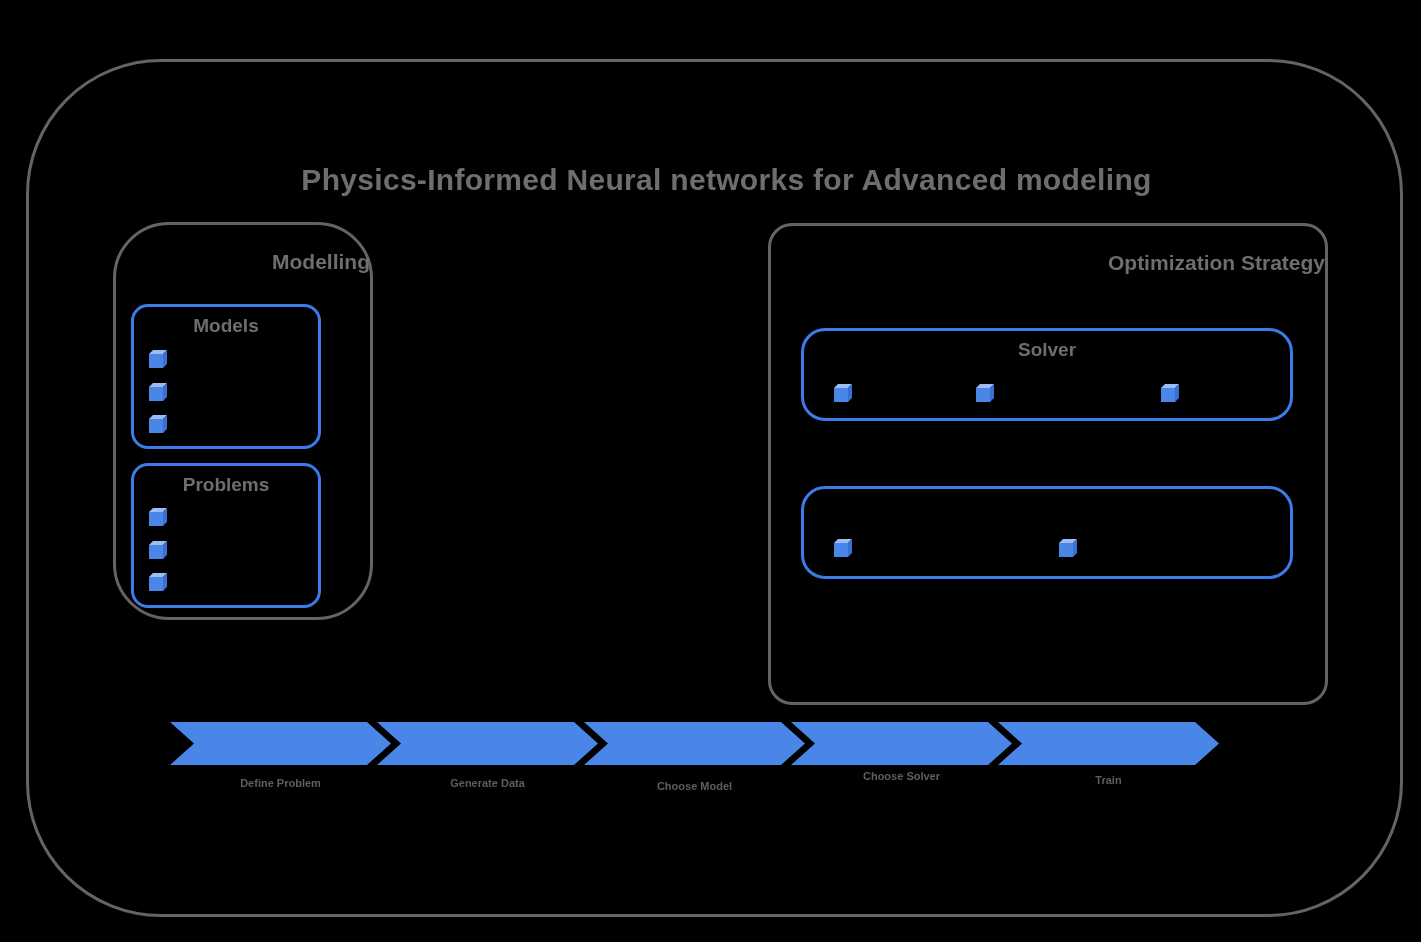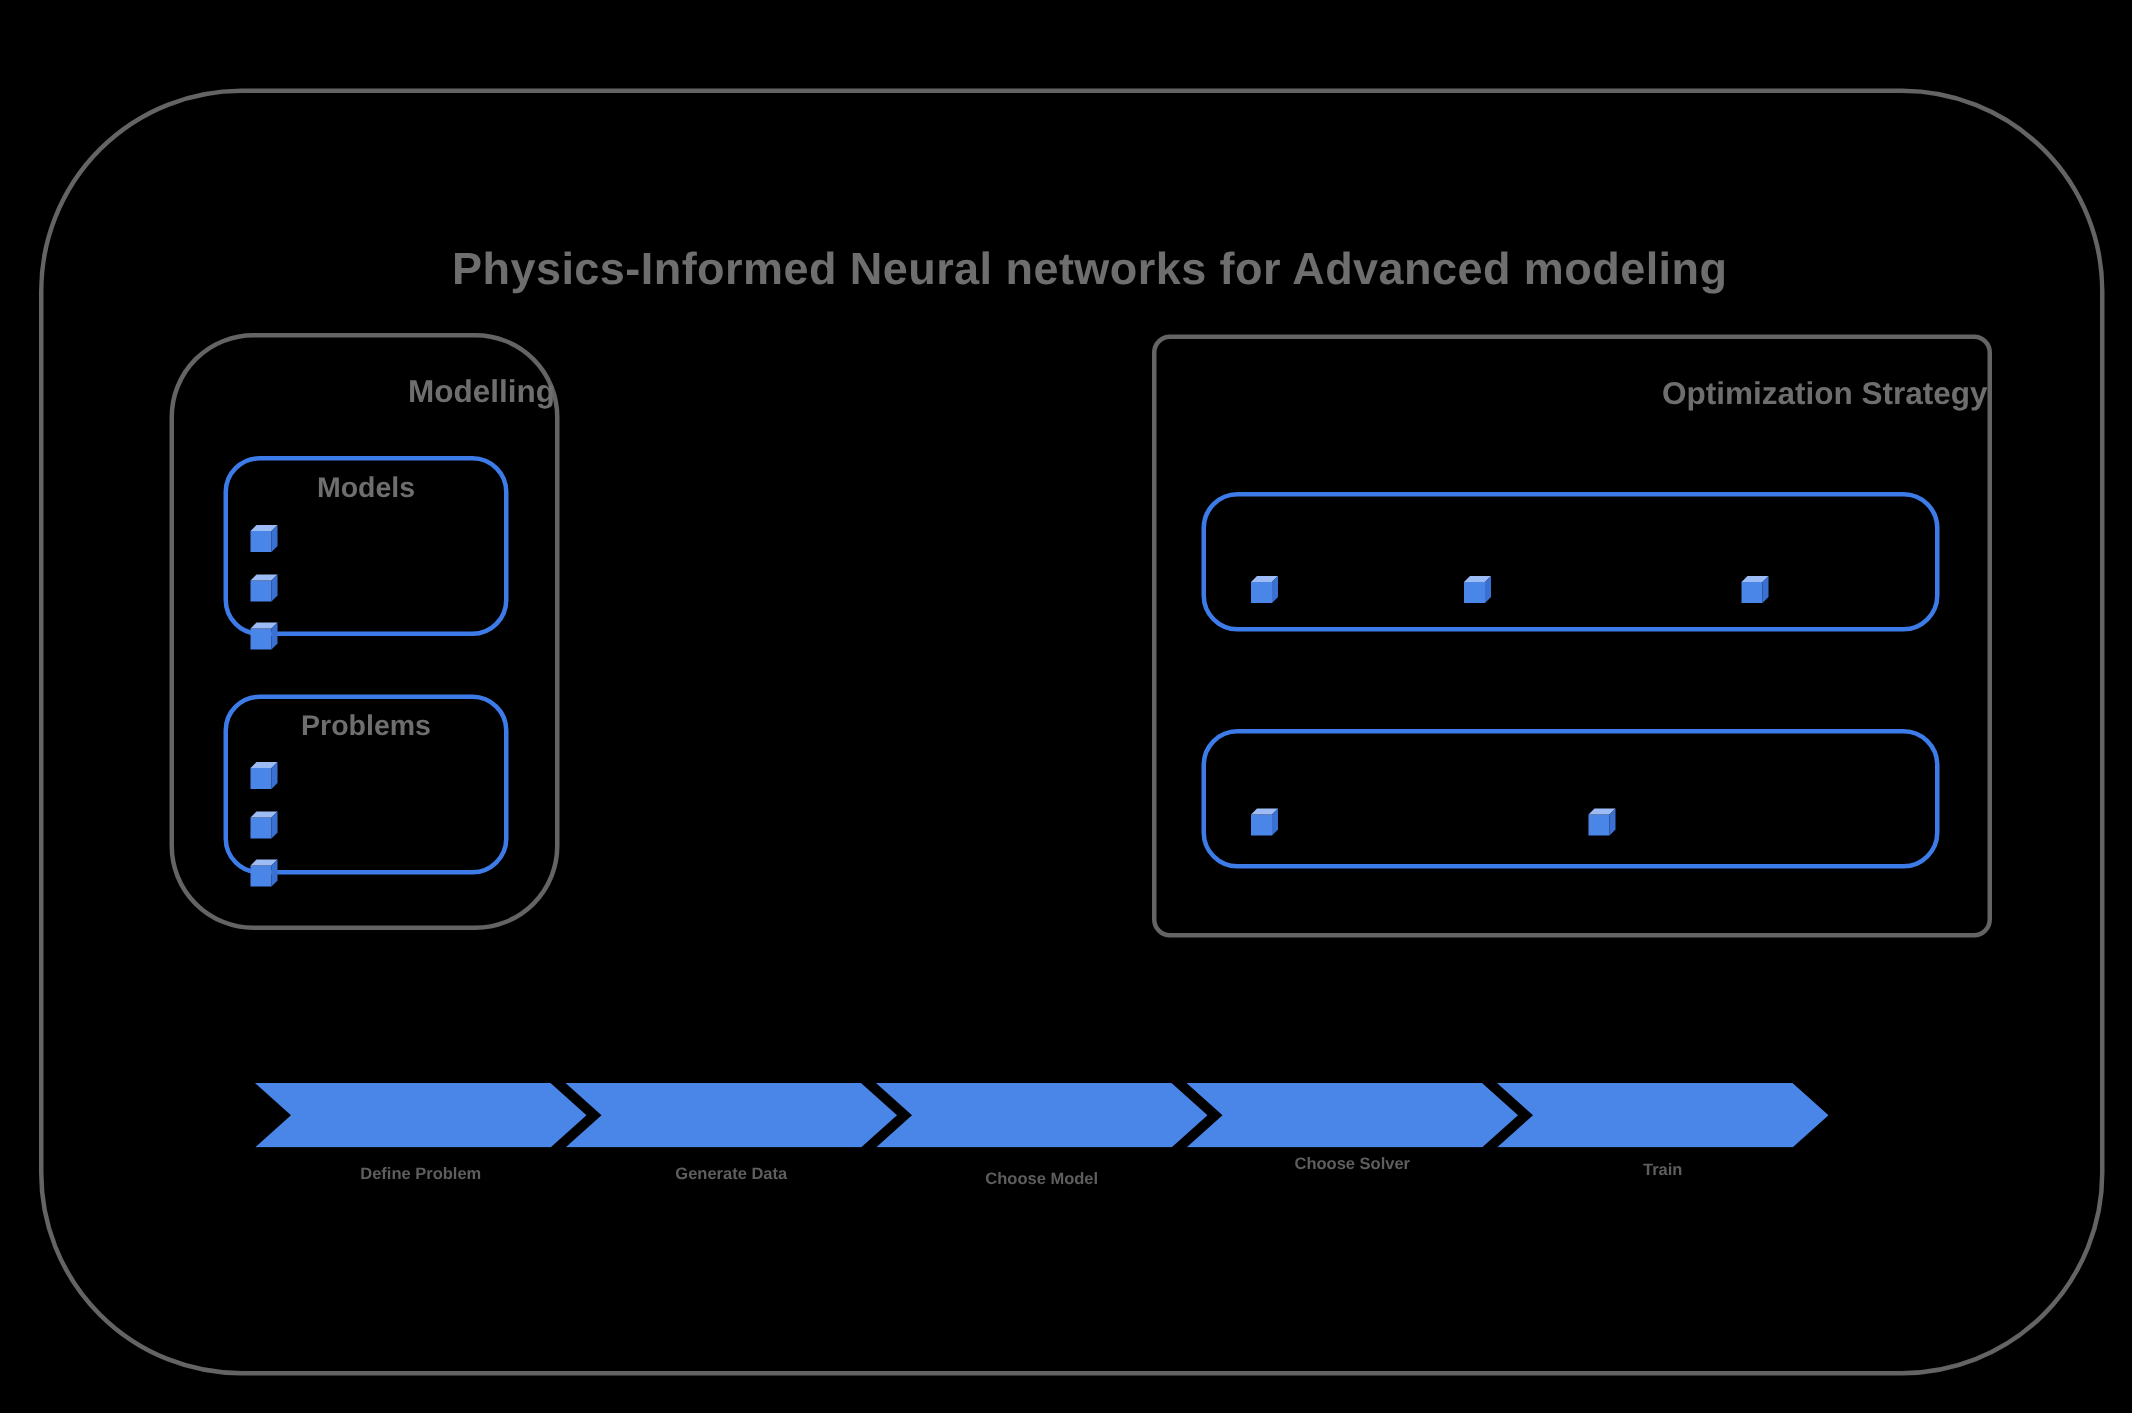--- a/index.html
+++ b/index.html
@@ -24,29 +24,29 @@
   }
   .main-title{
     position:absolute;left:12px;top:101px;width:100%;text-align:center;
     font-size:30px;font-weight:bold;color:var(--text);letter-spacing:.3px;
   }
   .group{
     position:absolute;border:3px solid var(--gray-border);border-radius:56px;
   }
   .g-modelling{left:110px;top:219px;width:260px;height:398px;}
   .g-features{left:435px;top:219px;width:265px;height:398px;}
-  .g-optimization{left:765px;top:220px;width:560px;height:402px;border-radius:12px;}
+  .g-optimization{left:765px;top:220px;width:560px;height:482px;border-radius:24px;}
   .group-title{
     position:absolute;top:25px;left:0;width:100%;text-align:right;
     font-size:21px;font-weight:bold;color:var(--text);
   }
   .inner-box{
     position:absolute;border:3px solid var(--blue-border);border-radius:24px;
   }
-  .b-models,.b-problems{left:33px;width:190px;height:120px;}
+  .b-models,.b-problems{left:15px;width:190px;height:145px;border-radius:17px;}
   .b-models{top:79px}
   .b-problems{top:238px}
   .b-geometry,.b-callbacks{left:38px;width:187px;height:144px;}
   .b-geometry{top:79px}
   .b-callbacks{top:238px}
   .b-solver,.b-trainer{left:30px;width:492px;height:93px;}
   .b-solver{top:102px}
   .b-trainer{top:260px}
   .inner-title{
     position:absolute;top:8px;left:0;width:100%;text-align:center;
@@ -91,20 +91,21 @@
       <div class="cube" style="left:15px;top:46px"></div>
       <div class="cube" style="left:15px;top:79px"></div>
       <div class="cube" style="left:15px;top:111px"></div>
     </div>
   </div>
 
 
   <div class="group g-optimization" style="left:739px;top:161px">
     <div class="group-title">Optimization Strategy</div>
     <div class="inner-box b-solver">
+      <div class="inner-title">Solver</div>
       <div class="cube" style="left:30px;top:57px"></div>
       <div class="cube" style="left:172px;top:57px"></div>
       <div class="cube" style="left:357px;top:57px"></div>
     </div>
     <div class="inner-box b-trainer">
       <div class="cube" style="left:30px;top:54px"></div>
       <div class="cube" style="left:255px;top:54px"></div>
     </div>
   </div>
 </div>

